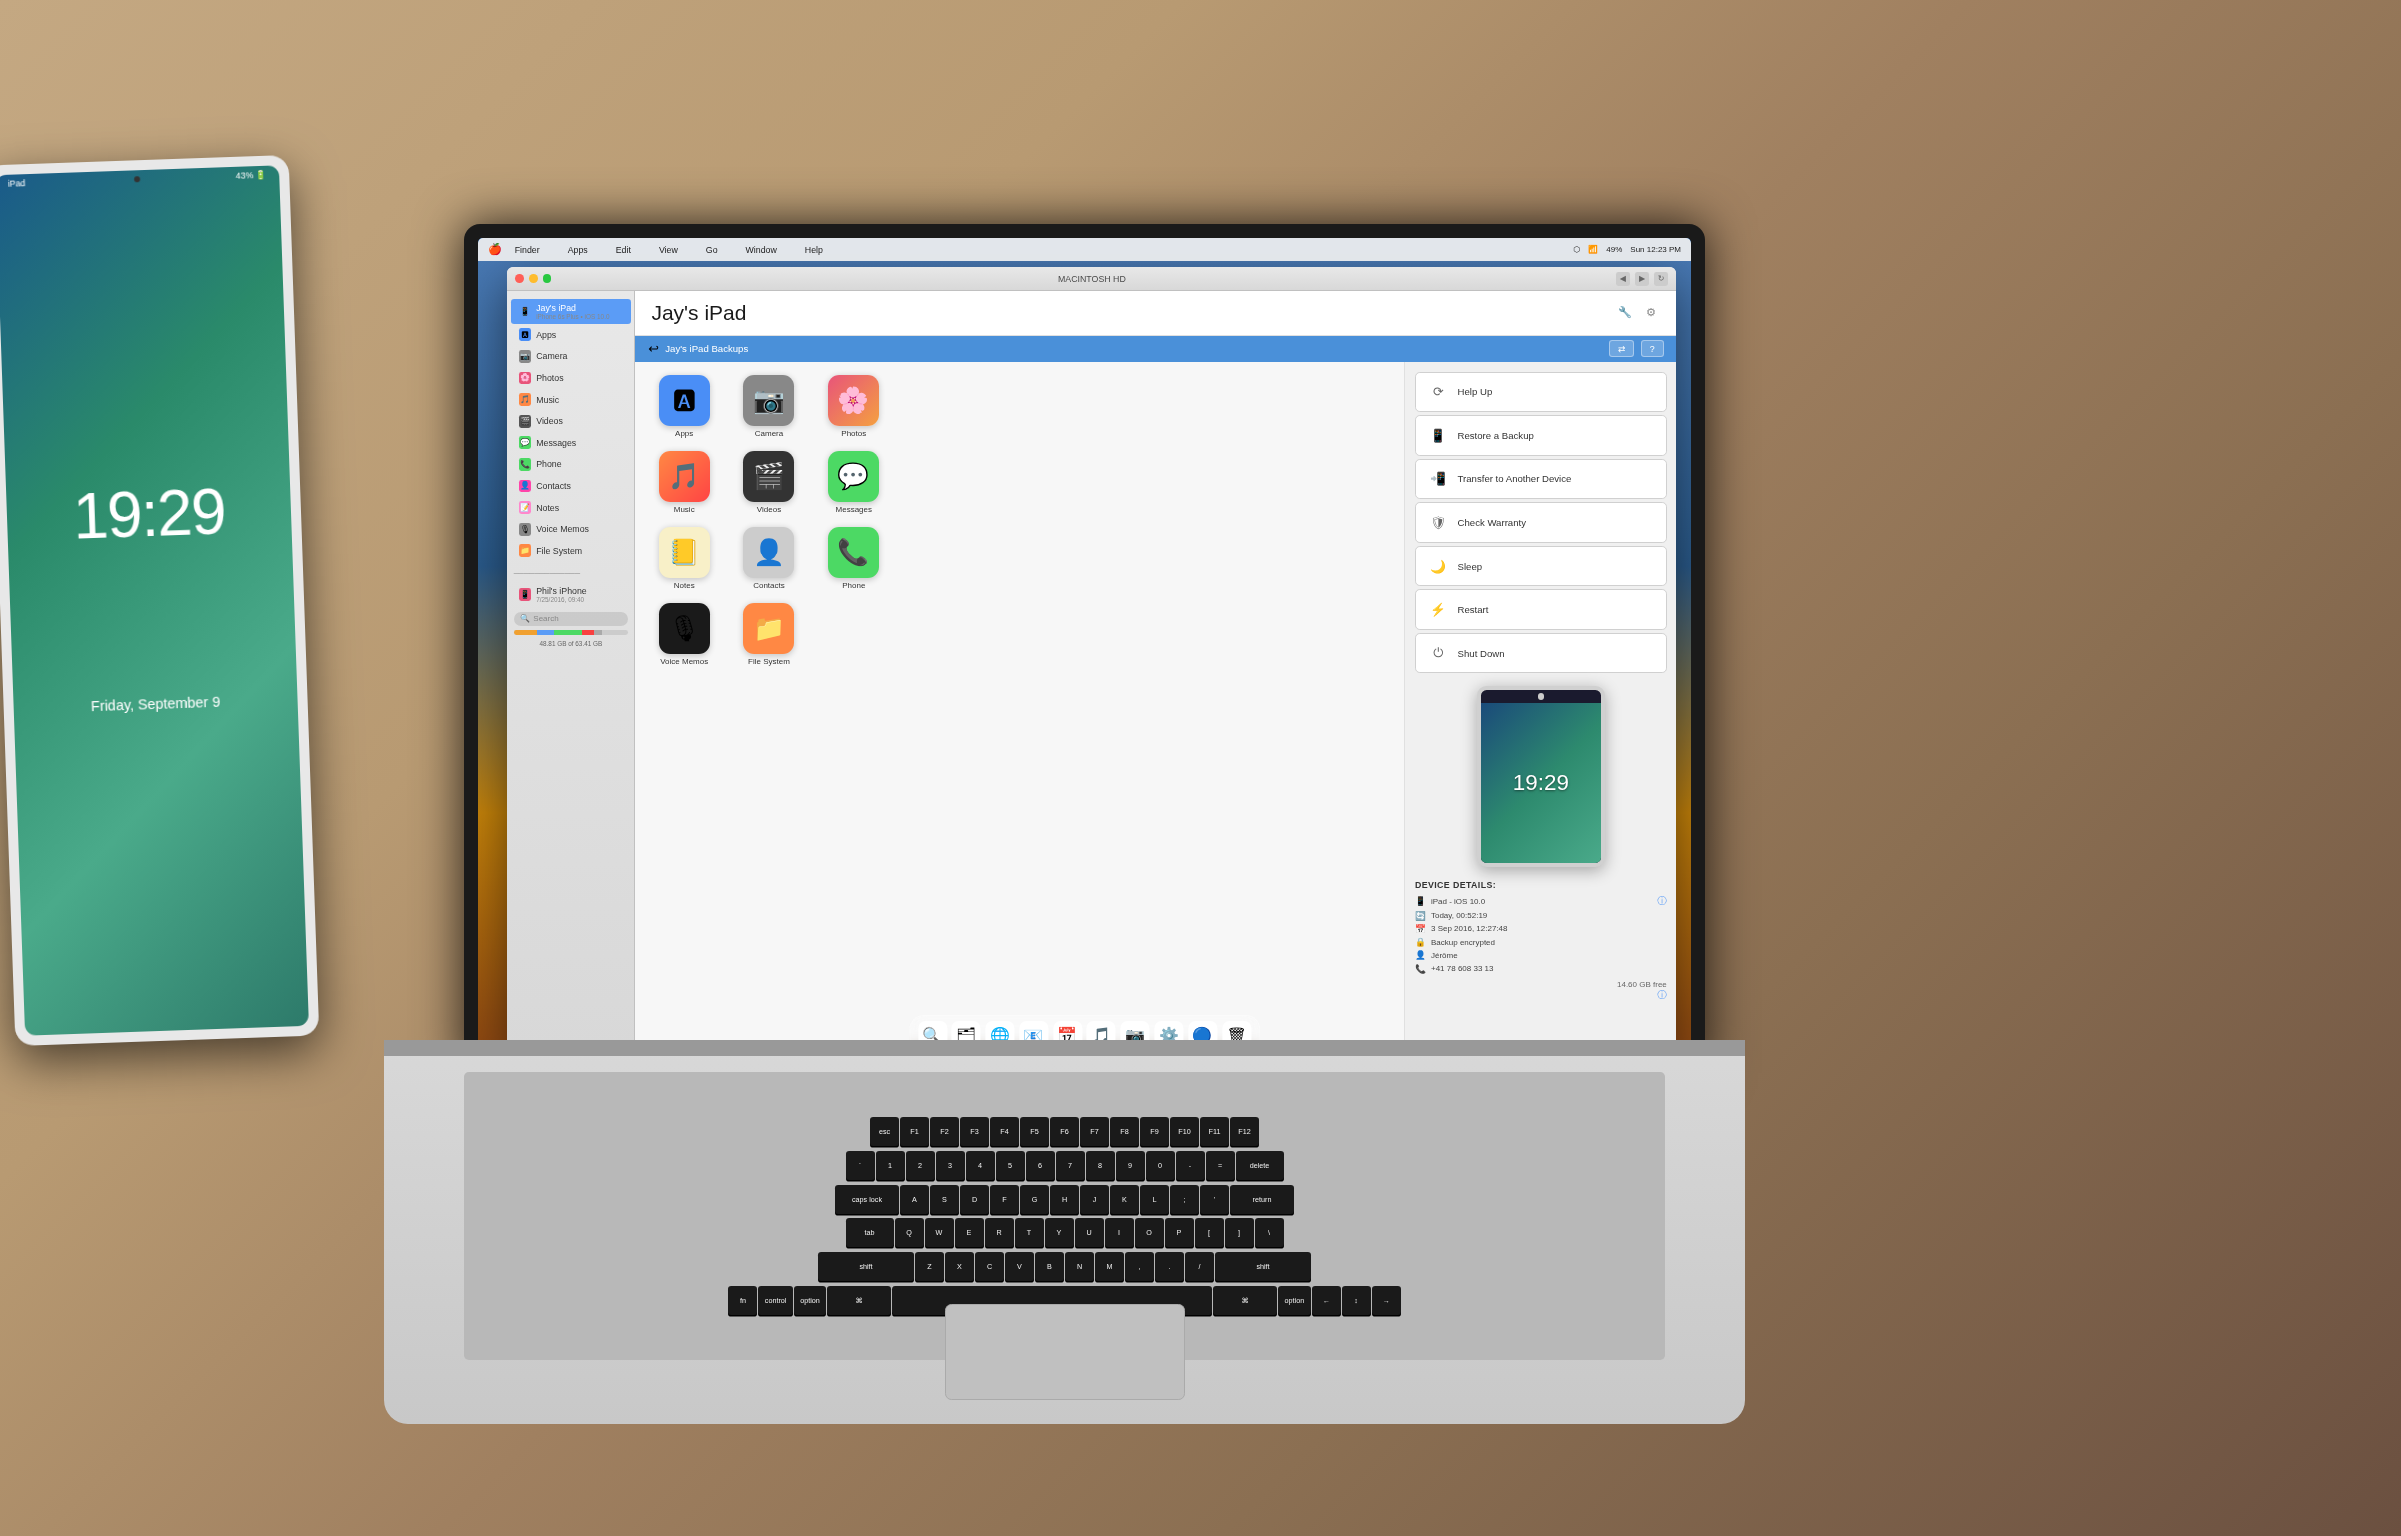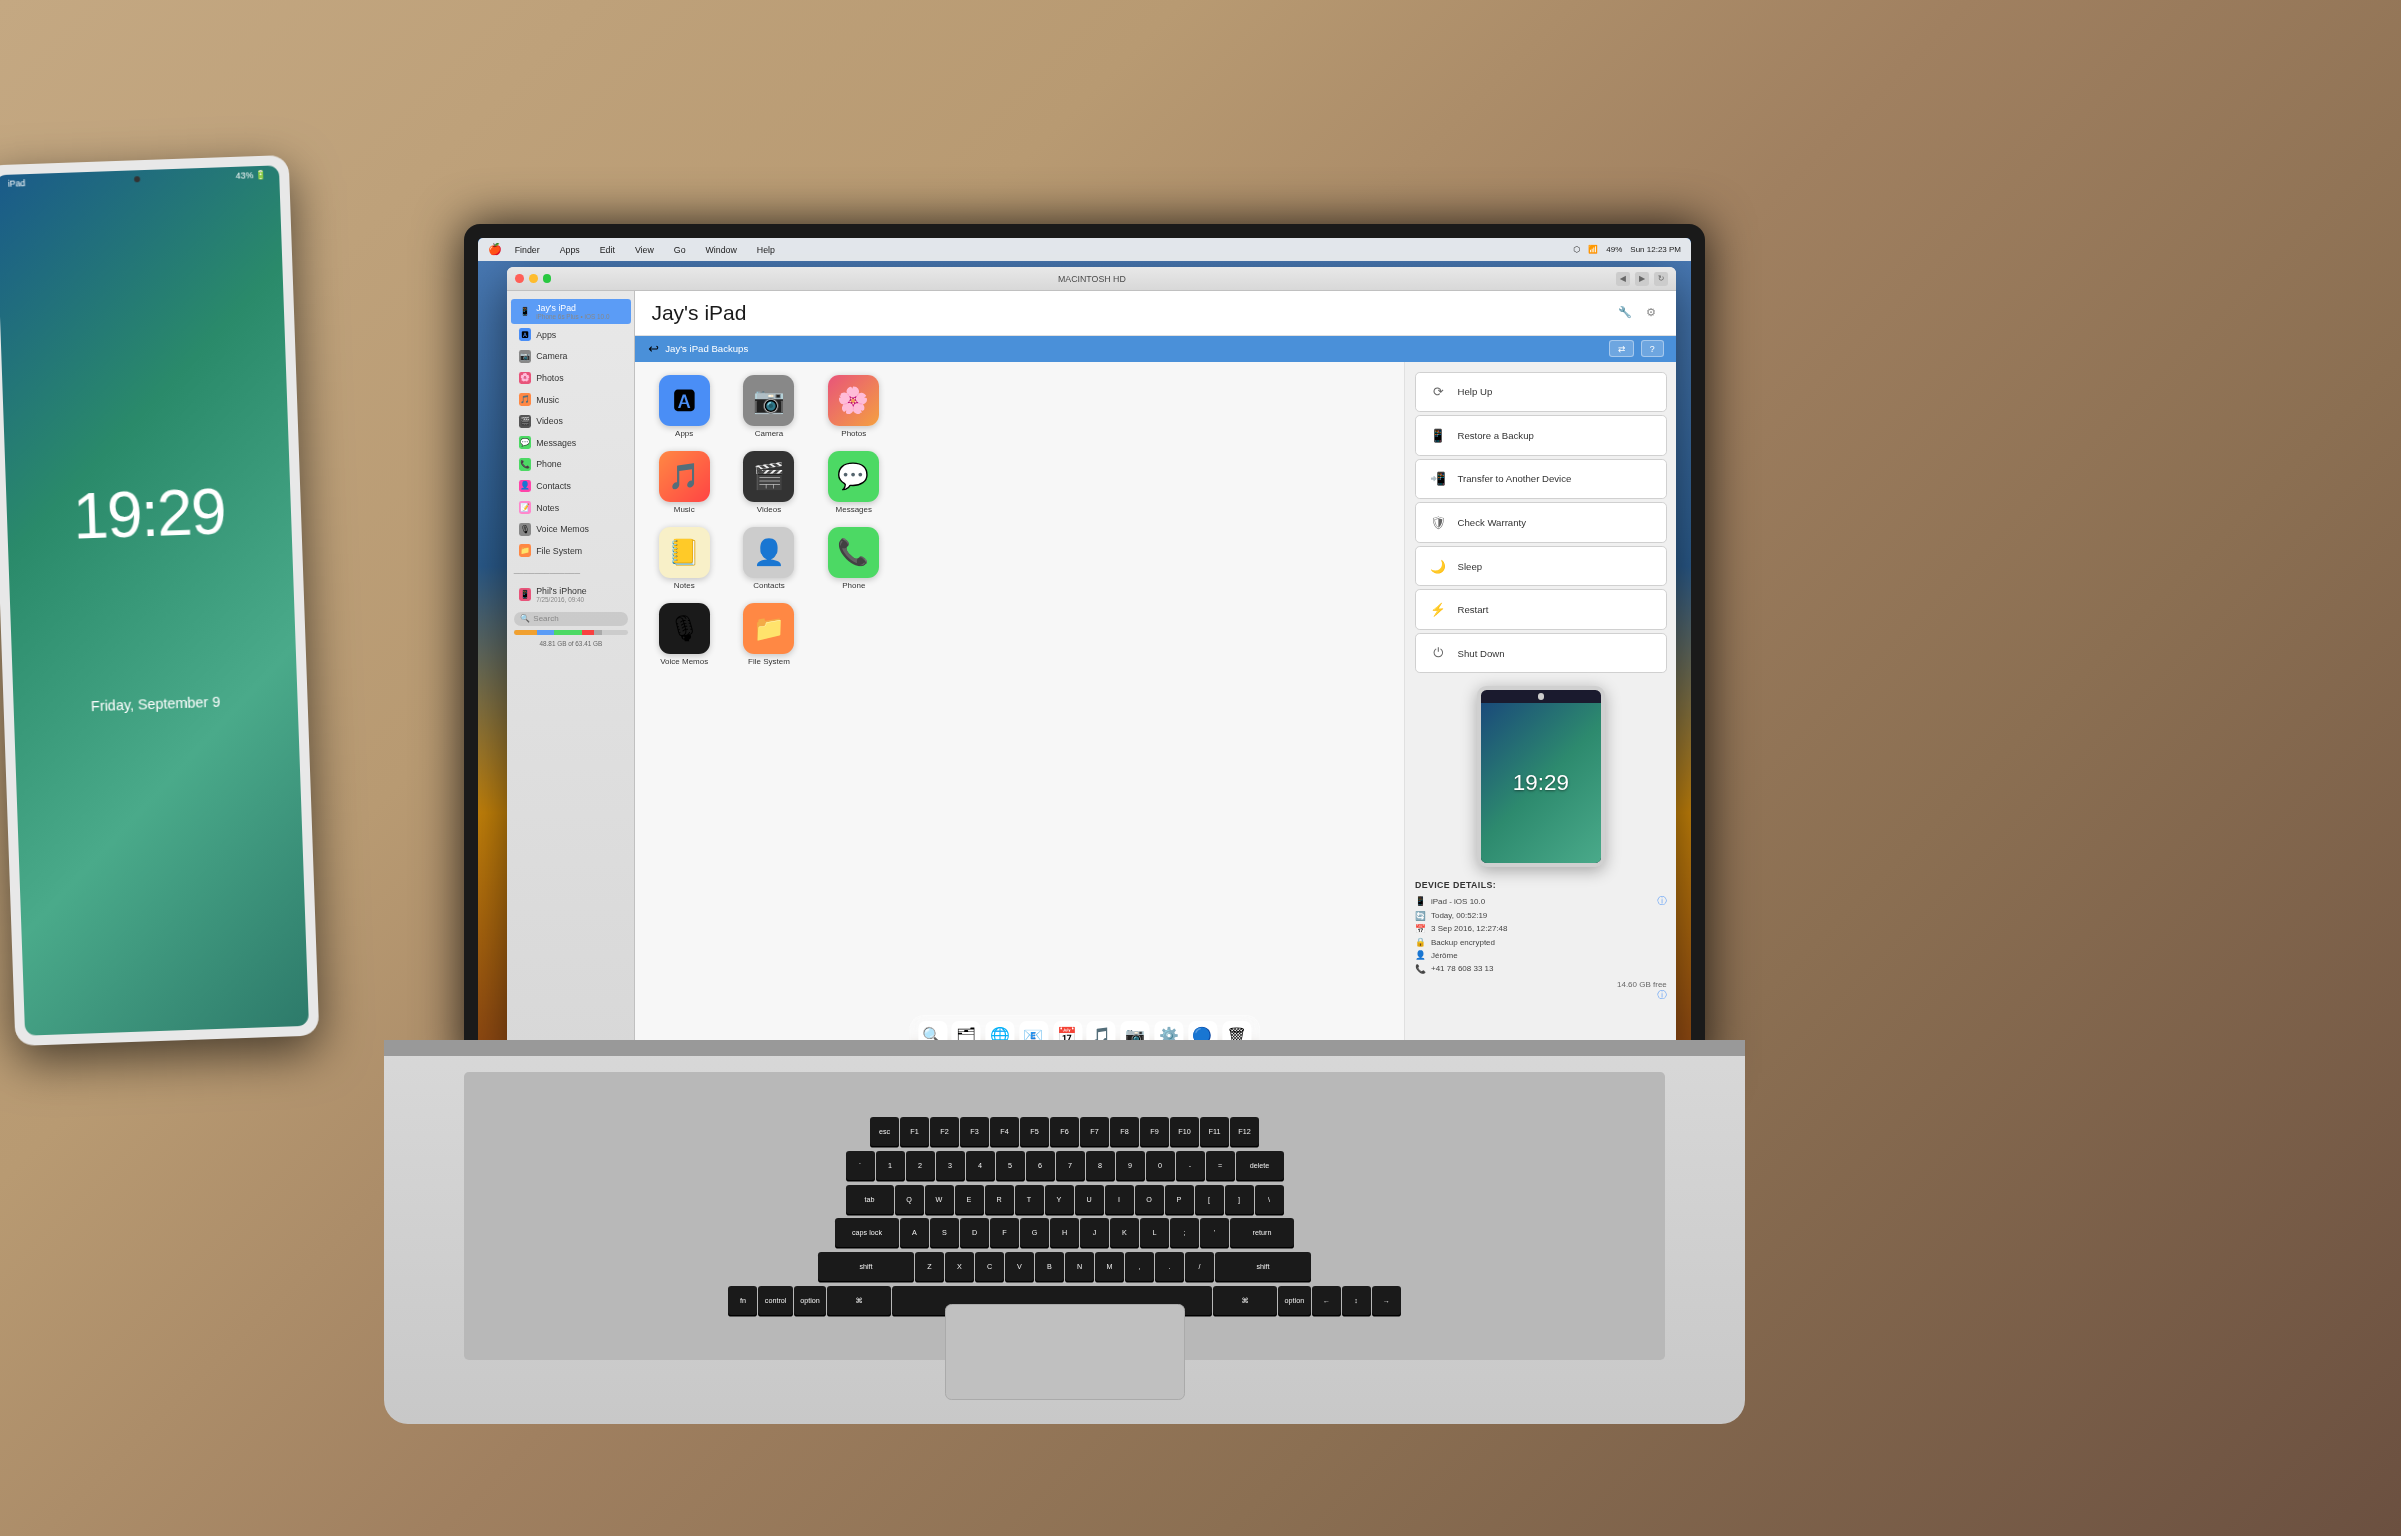--- a/index.html
+++ b/index.html
@@ -73,21 +73,21 @@
     }
 
     .menubar-apple {
       font-size: 11.2px;
       margin-right: 12.8px;
       font-weight: bold;
     }
 
     .menubar-items {
       display: flex;
-      gap: 20px;
+      gap: 28px;
       flex: 1;
     }
 
     .menubar-item {
       font-size: 8.8px;
       color: #1a1a1a;
       cursor: default;
     }
 
     .menubar-right {
@@ -1000,53 +1000,53 @@
         <div class="key">7</div>
         <div class="key">8</div>
         <div class="key">9</div>
         <div class="key">0</div>
         <div class="key">-</div>
         <div class="key">=</div>
         <div class="key wide">delete</div>
       </div>
 
       <div class="key-row">
+        <div class="key wider">caps lock</div>
+        <div class="key">A</div>
+        <div class="key">S</div>
+        <div class="key">D</div>
+        <div class="key">F</div>
+        <div class="key">G</div>
+        <div class="key">H</div>
+        <div class="key">J</div>
+        <div class="key">K</div>
+        <div class="key">L</div>
+        <div class="key">;</div>
+        <div class="key">'</div>
+        <div class="key wider">return</div>
+      </div>
+
+      <div class="key-row">
         <div class="key wide">tab</div>
         <div class="key">Q</div>
         <div class="key">W</div>
         <div class="key">E</div>
         <div class="key">R</div>
         <div class="key">T</div>
         <div class="key">Y</div>
         <div class="key">U</div>
         <div class="key">I</div>
         <div class="key">O</div>
         <div class="key">P</div>
         <div class="key">[</div>
         <div class="key">]</div>
         <div class="key">\</div>
       </div>
 
       <div class="key-row">
-        <div class="key wider">caps lock</div>
-        <div class="key">A</div>
-        <div class="key">S</div>
-        <div class="key">D</div>
-        <div class="key">F</div>
-        <div class="key">G</div>
-        <div class="key">H</div>
-        <div class="key">J</div>
-        <div class="key">K</div>
-        <div class="key">L</div>
-        <div class="key">;</div>
-        <div class="key">'</div>
-        <div class="key wider">return</div>
-      </div>
-
-      <div class="key-row">
         <div class="key widest">shift</div>
         <div class="key">Z</div>
         <div class="key">X</div>
         <div class="key">C</div>
         <div class="key">V</div>
         <div class="key">B</div>
         <div class="key">N</div>
         <div class="key">M</div>
         <div class="key">,</div>
         <div class="key">.</div>

